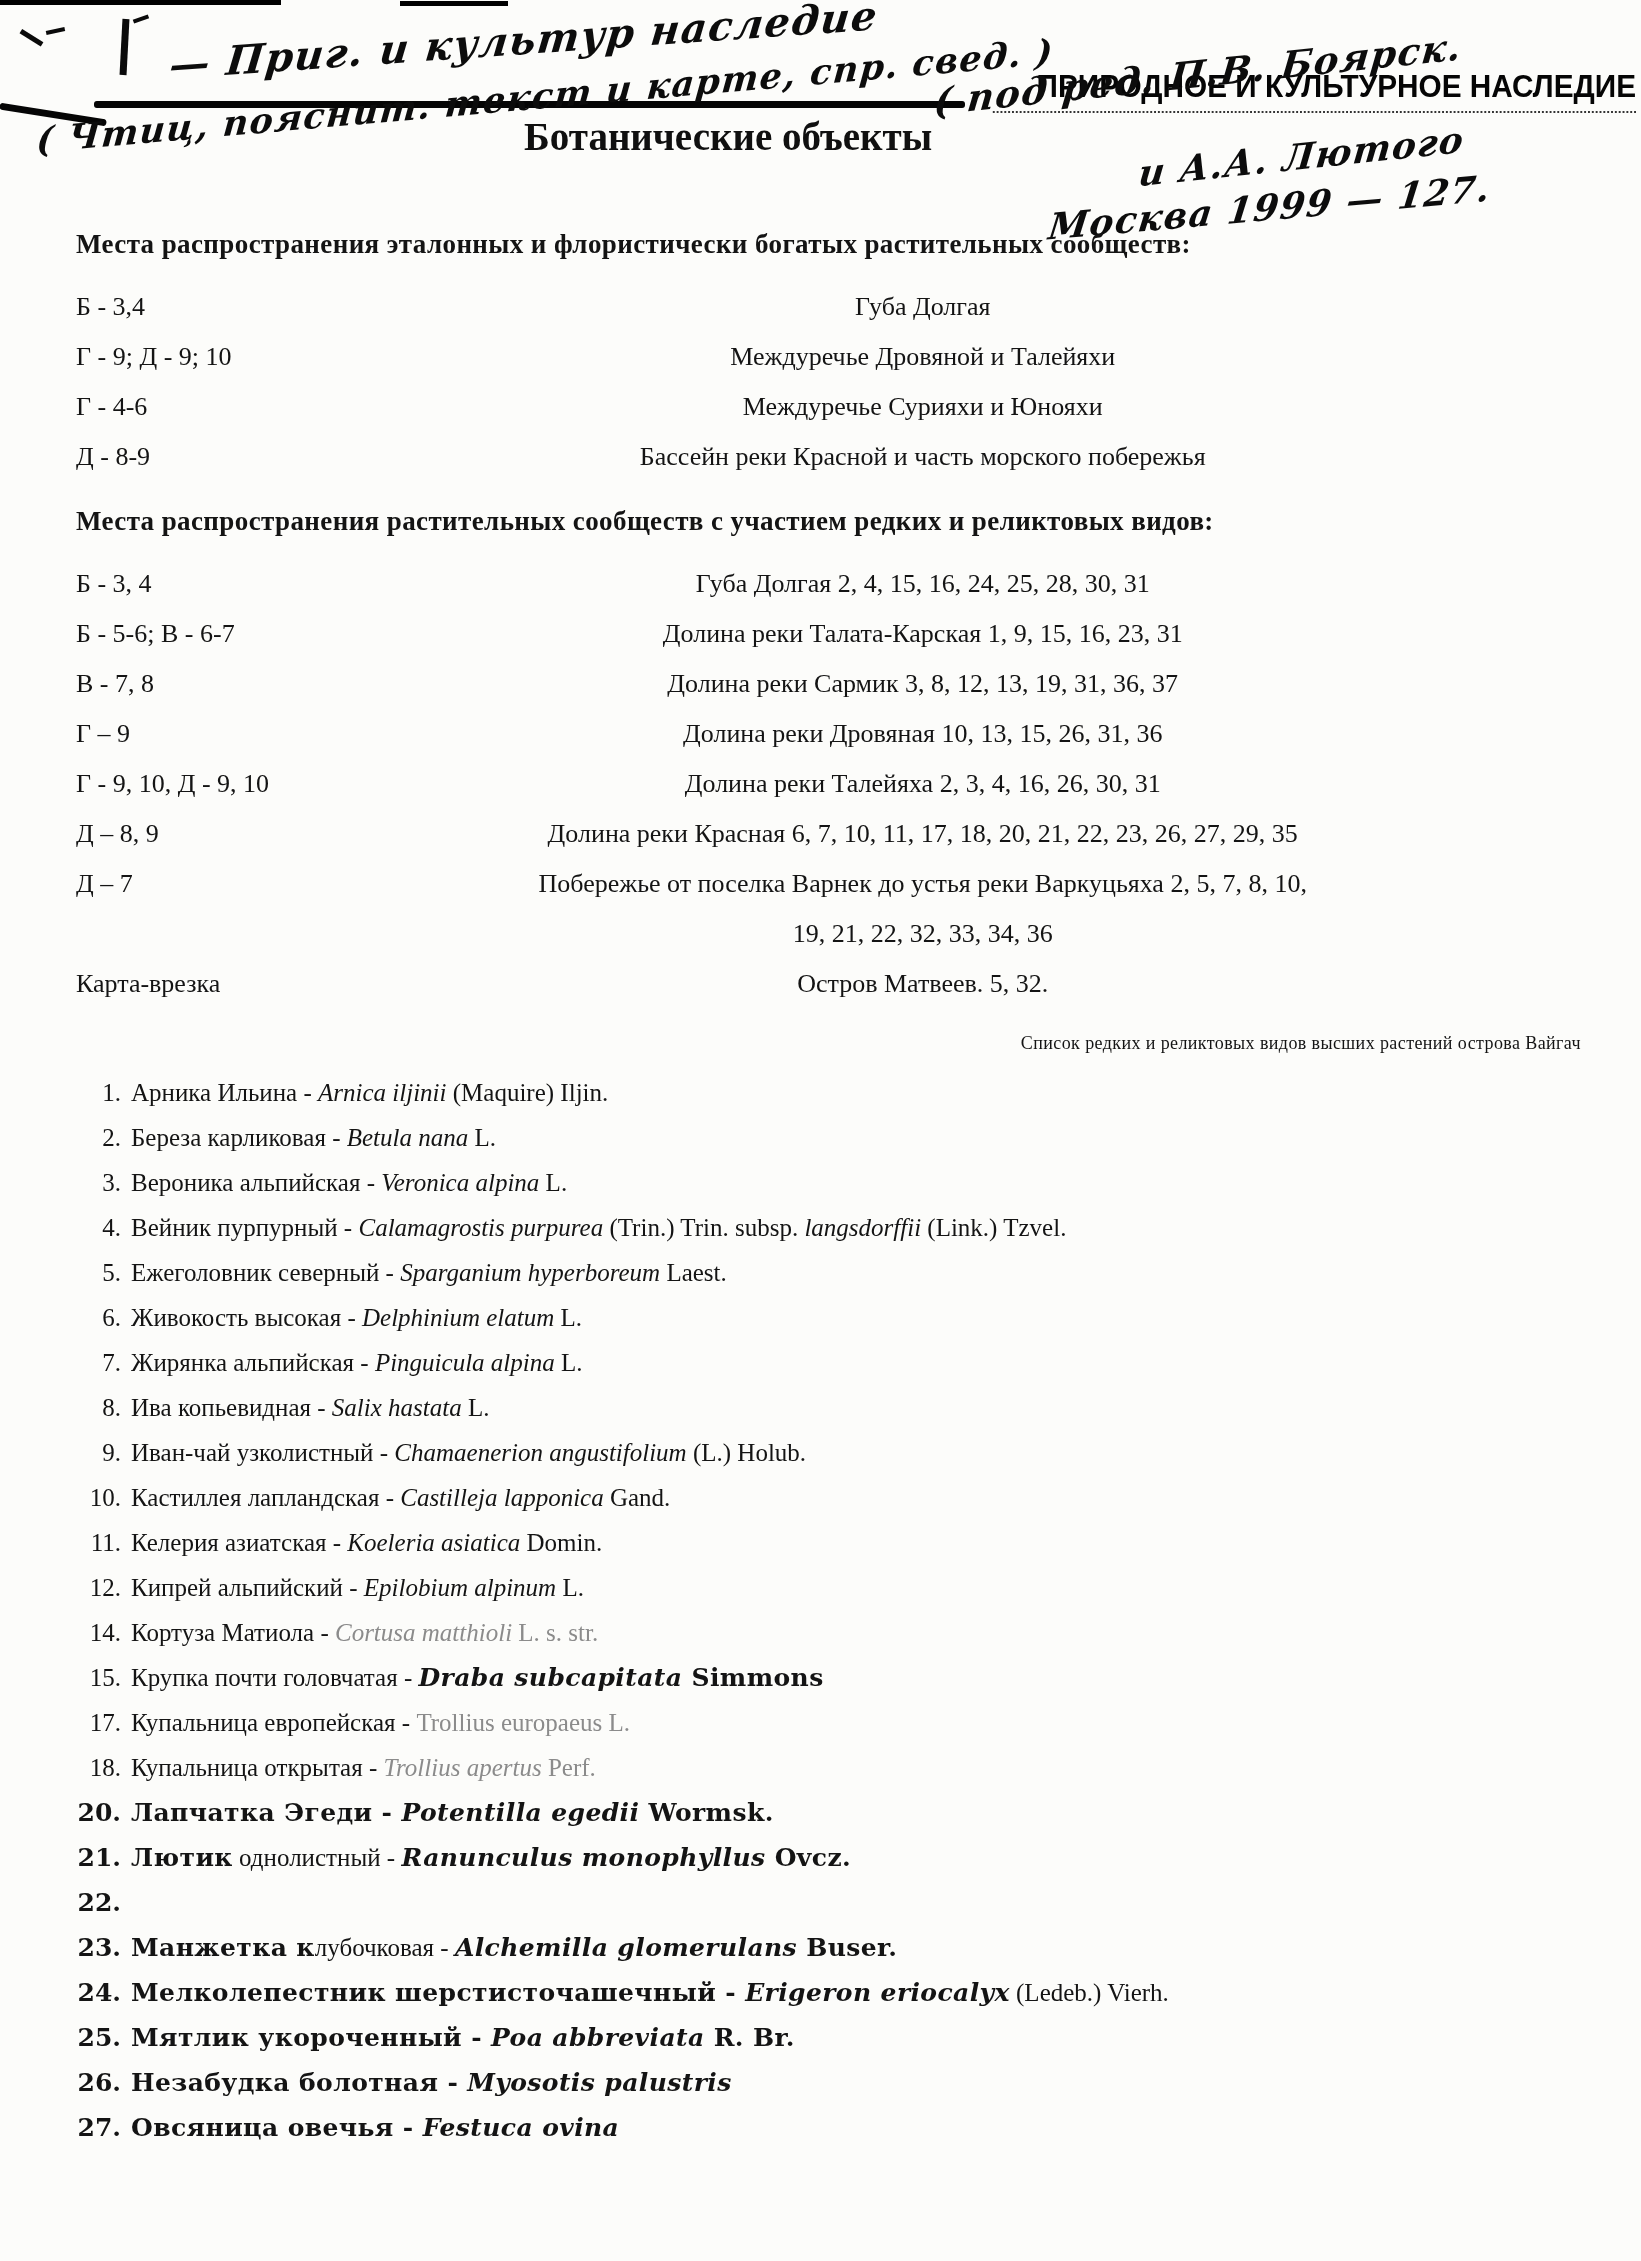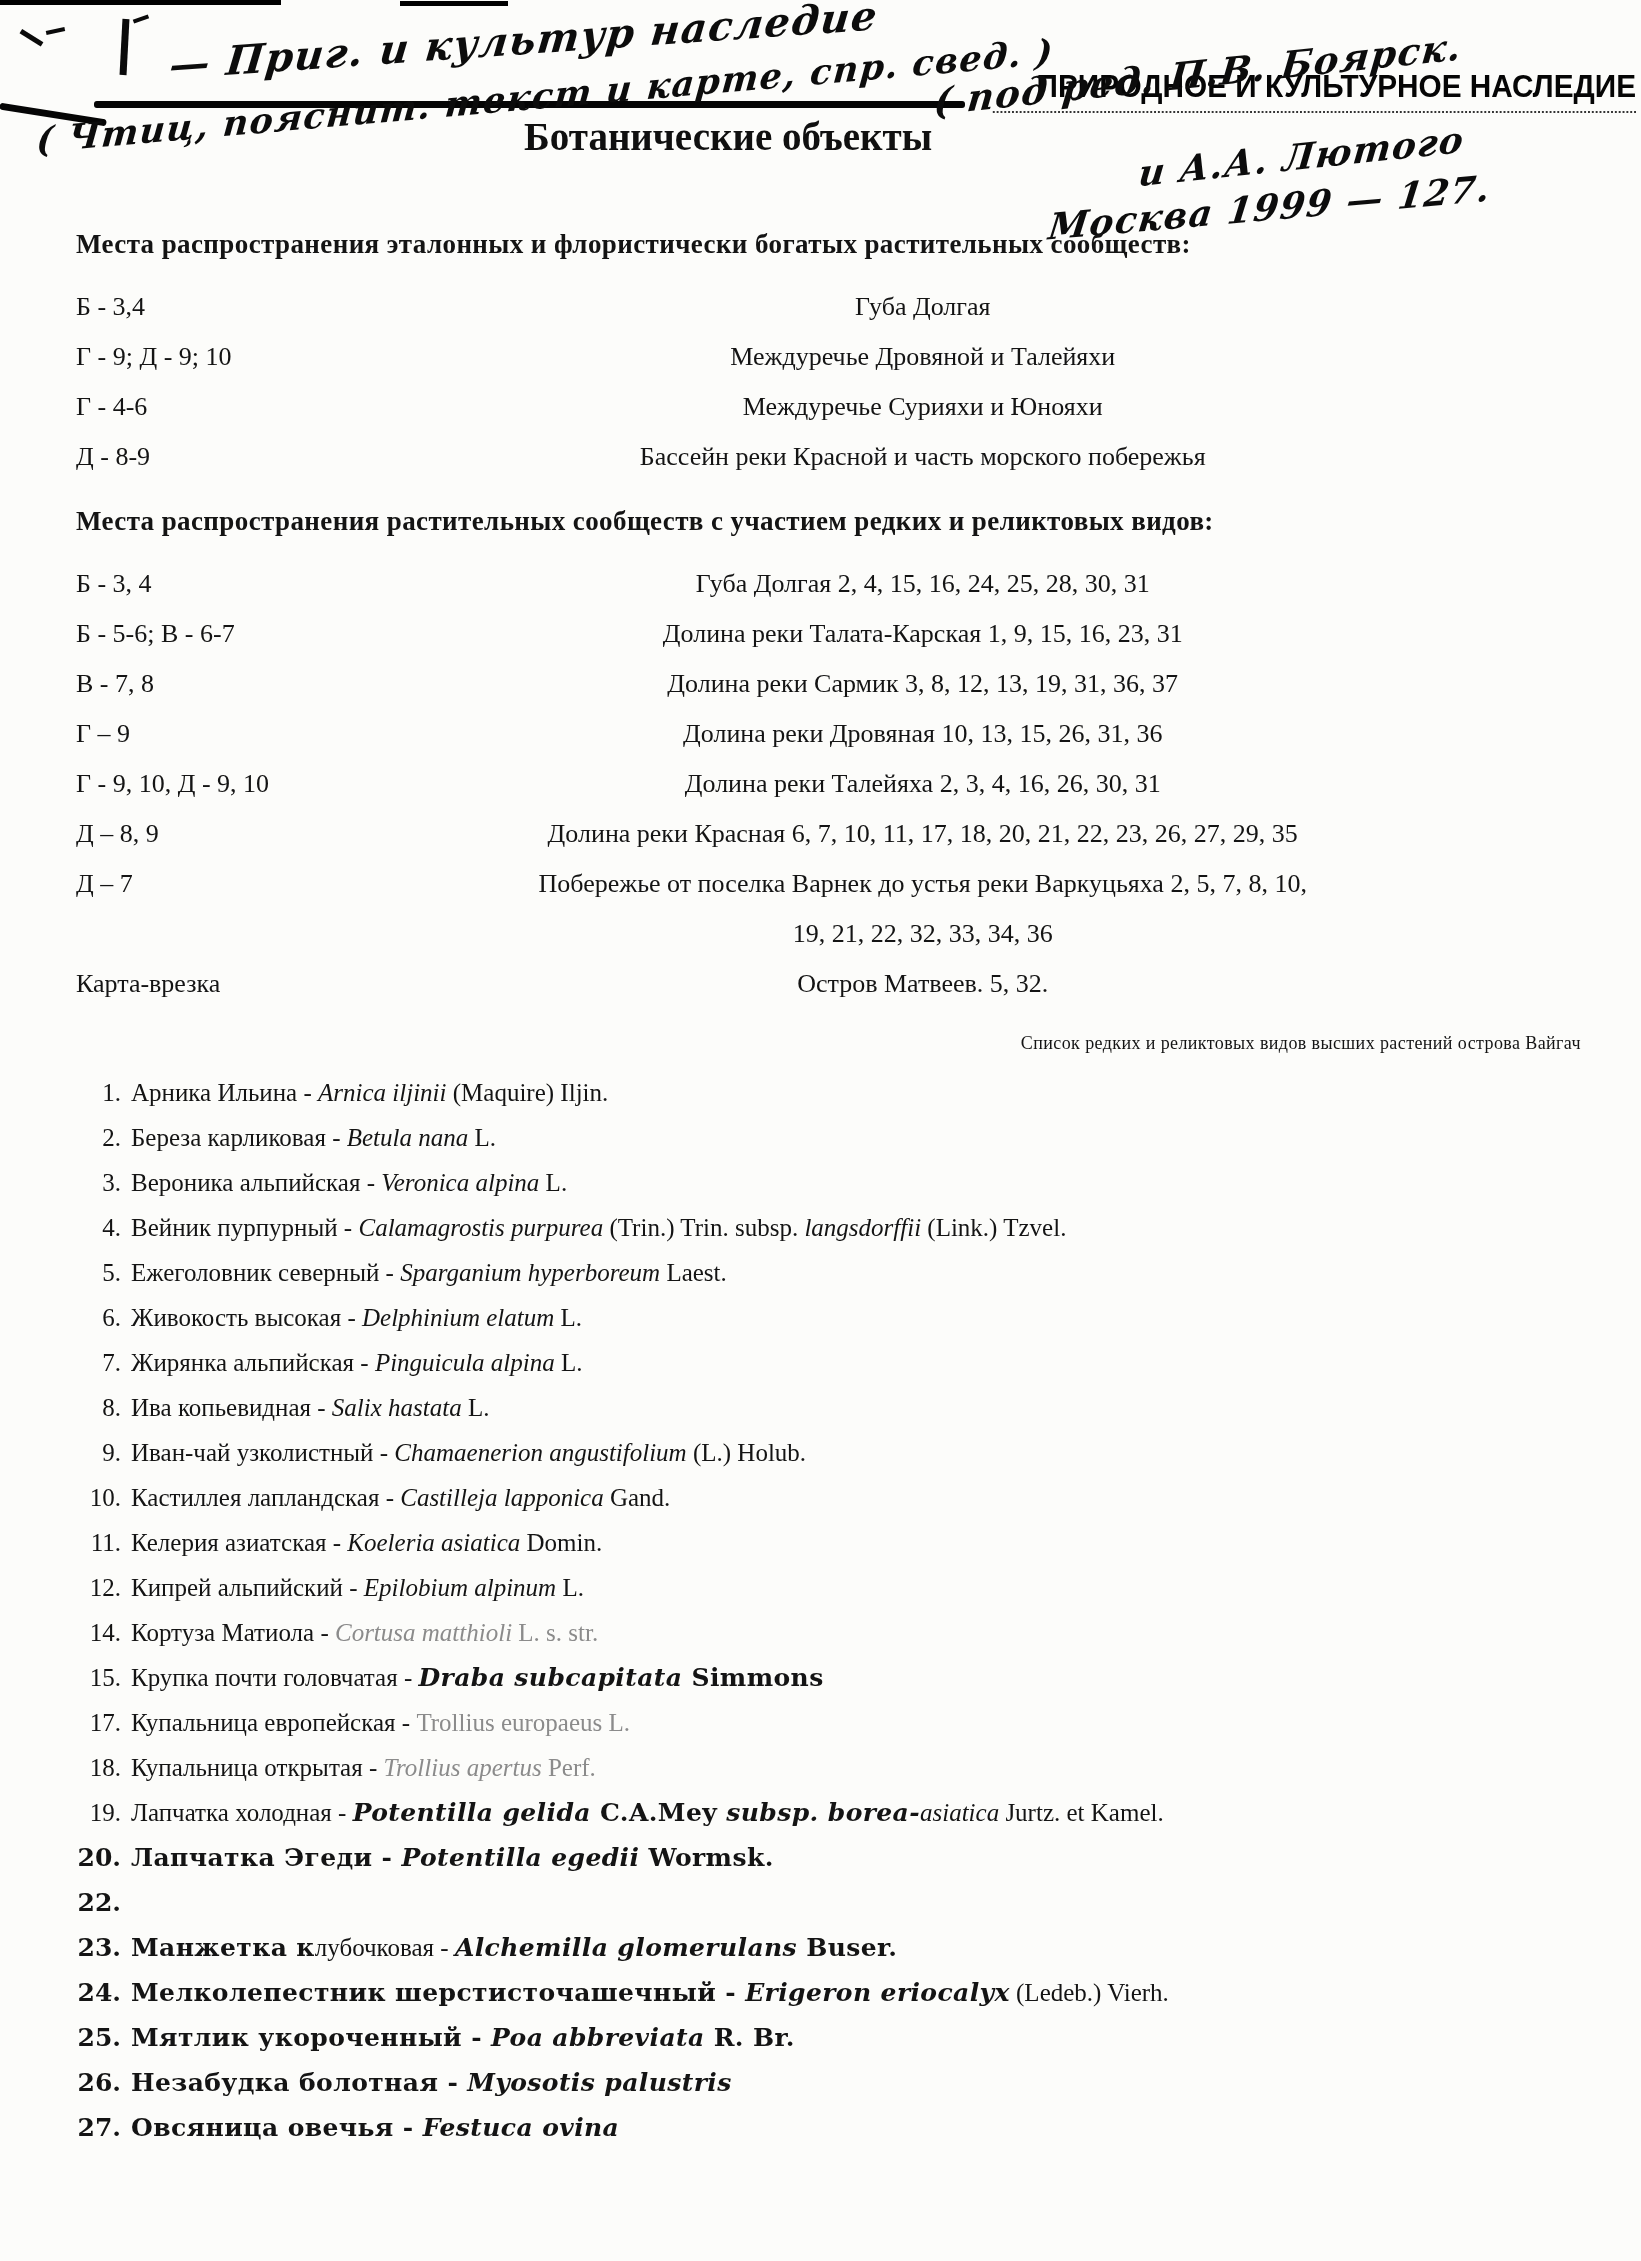--- a/index.html
+++ b/index.html
@@ -177,28 +177,28 @@
         </li>
         <li class="species-item">
           <span class="num">17.</span>
           <span class="text"><span class="">Купальница европейская - </span><span class=" seg-f">Trollius europaeus L.</span></span>
         </li>
         <li class="species-item">
           <span class="num">18.</span>
           <span class="text"><span class="">Купальница открытая - </span><span class=" seg-i seg-f">Trollius apertus</span><span class=" seg-f"> Perf.</span></span>
         </li>
         <li class="species-item">
-          <span class="num">19.</span>
-          <span class="text"><span class="">Лапчатка холодная - </span><span class=" seg-i seg-b">Potentilla gelida</span><span class=" seg-b"> C.A.Mey </span><span class=" seg-i seg-b">subsp. borea-</span><span class=" seg-i">asiatica</span><span class=""> Jurtz. et Kamel.</span></span>
-        </li>
-        <li class="species-item">
           <span class="num traced">20.</span>
           <span class="text"><span class=" seg-b">Лапчатка Эгеди - </span><span class=" seg-i seg-b">Potentilla egedii</span><span class=" seg-b"> Wormsk.</span></span>
         </li>
         <li class="species-item">
+          <span class="num traced">21.</span>
+          <span class="text"><span class=" seg-b">Лютик</span><span class=""> однолистный - </span><span class=" seg-i seg-b">Ranunculus monophyllus</span><span class=" seg-b"> Ovcz.</span></span>
+        </li>
+        <li class="species-item">
           <span class="num traced">22.</span>
         </li>
         <li class="species-item">
           <span class="num traced">23.</span>
           <span class="text"><span class=" seg-b">Манжетка к</span><span class="">лубочковая - </span><span class=" seg-i seg-b">Alchemilla glomerulans</span><span class=" seg-b"> Buser.</span></span>
         </li>
         <li class="species-item">
           <span class="num traced">24.</span>
           <span class="text"><span class=" seg-b">Мелколепестник шерстисточашечный - </span><span class=" seg-i seg-b">Erigeron eriocalyx</span><span class=""> (Ledeb.) Vierh.</span></span>
         </li>

